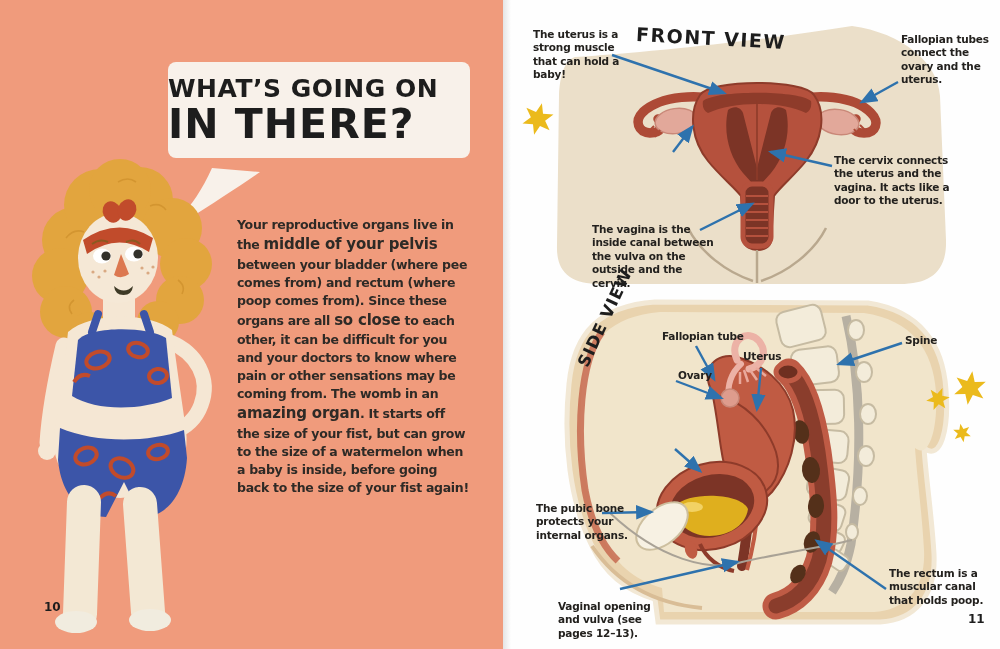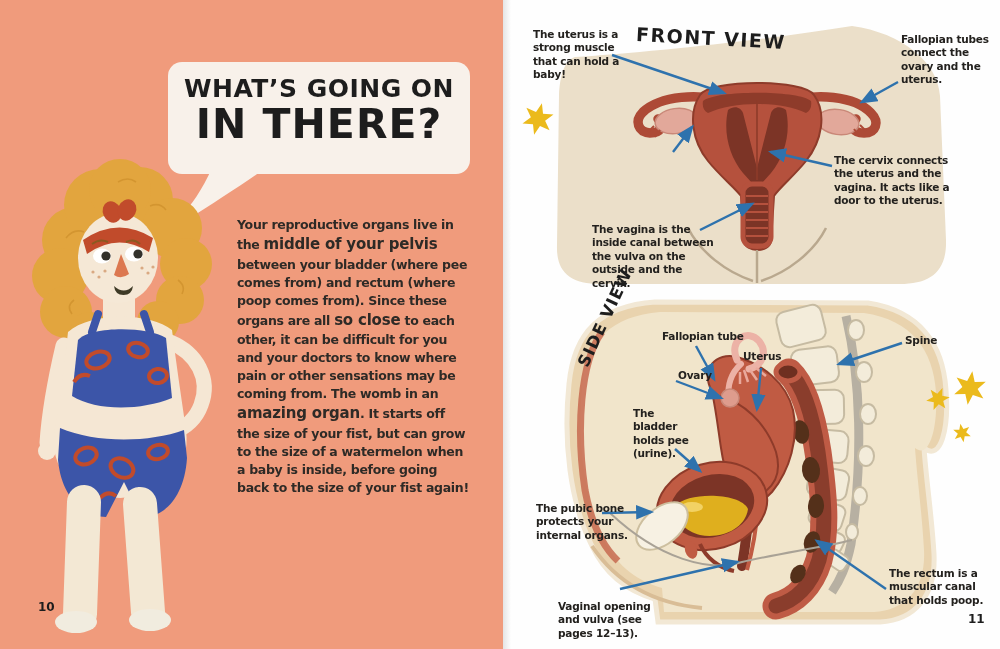--- a/index.html
+++ b/index.html
@@ -7,22 +7,22 @@
     position:relative;width:1000px;height:649px;overflow:hidden;
     font-family:"DejaVu Sans","Liberation Sans",sans-serif;background:#fff;
   }
   .page-left-bg{position:absolute;left:0;top:0;width:503px;height:649px;background:#F09B7C;}
   .page-right-bg{position:absolute;left:503px;top:0;width:497px;height:649px;background:#FEFEFE;}
   .gutter{position:absolute;left:503px;top:0;width:8px;height:649px;
     background:linear-gradient(to right,rgba(0,0,0,0.10),rgba(0,0,0,0));}
   svg.art{position:absolute;left:0;top:0;pointer-events:none;}
 
   .bubble{
-    position:absolute;left:168px;top:62px;width:302px;height:112px;
-    background:#F8F1EA;border-radius:14px;text-align:center;box-sizing:border-box;padding-top:13px;
+    position:absolute;left:168px;top:62px;width:302px;height:96px;
+    background:#F8F1EA;border-radius:8px;box-sizing:border-box;padding-top:13px;
   }
   .title1{font-size:25px;font-weight:800;letter-spacing:.5px;color:#1d1d1d;line-height:1.1;}
   .title2{font-size:41px;font-weight:800;letter-spacing:1px;color:#1d1d1d;line-height:1.05;}
 
   .bodytext{
     position:absolute;left:237px;top:216px;width:232px;
     font-size:12.5px;line-height:1.44;color:#2e2a26;font-weight:600;letter-spacing:-0.3px;
   }
   .bodytext .bt{font-weight:800;font-size:15px;letter-spacing:-0.2px;}
 
@@ -30,21 +30,21 @@
 
   .fv-title{
     position:absolute;left:636px;top:27px;font-size:19px;font-weight:800;letter-spacing:1.5px;
     color:#1d1d1d;transform:rotate(3deg);
   }
   .sv-title{
     position:absolute;left:574px;top:362px;font-size:16.5px;font-weight:800;letter-spacing:1px;
     color:#1d1d1d;transform:rotate(-65deg);transform-origin:0 0;white-space:nowrap;
   }
   .pagenum{position:absolute;font-size:12px;font-weight:800;color:#1d1d1d;}
-  .pn-left{left:38px;top:600px;text-align:right;}
+  .pn-left{left:44px;top:600px;text-align:right;}
   .pn-right{left:968px;top:612px;}
 </style>
 </head>
 <body>
 
 <div class="spread">
 
   <div class="page-left-bg"></div>
   <div class="page-right-bg"></div>
   <div class="gutter"></div>
@@ -288,21 +288,20 @@
   <div class="lbl" style="left:533px;top:28px;width:100px;">The uterus is a strong muscle that can hold a baby!</div>
   <div class="lbl" style="left:901px;top:33px;width:88px;">Fallopian tubes connect the ovary and the uterus.</div>
   <div class="lbl" style="left:592px;top:223px;width:128px;">The vagina is the inside canal between the vulva on the outside and the cervix.</div>
   <div class="lbl" style="left:834px;top:154px;width:116px;">The cervix connects the uterus and the vagina. It acts like a door to the uterus.</div>
 
   <div class="sv-title">SIDE VIEW</div>
 
   <div class="lbl" style="left:662px;top:330px;width:110px;">Fallopian tube</div>
   <div class="lbl" style="left:743px;top:350px;width:60px;">Uterus</div>
   <div class="lbl" style="left:646px;top:369px;width:50px;margin-left:32px;">Ovary</div>
-  <div class="lbl" style="left:633px;top:407px;width:68px;">The bladder holds pee (urine).</div>
   <div class="lbl" style="left:905px;top:334px;width:50px;">Spine</div>
   <div class="lbl" style="left:536px;top:502px;width:106px;">The pubic bone protects your internal organs.</div>
   <div class="lbl" style="left:558px;top:563px;width:112px;margin-top:37px;">Vaginal opening and vulva (see pages 12–13).</div>
   <div class="lbl" style="left:889px;top:567px;width:100px;">The rectum is a muscular canal that holds poop.</div>
 
   <div class="pagenum pn-right">11</div>
 
 </div>
 
 </body></html>

